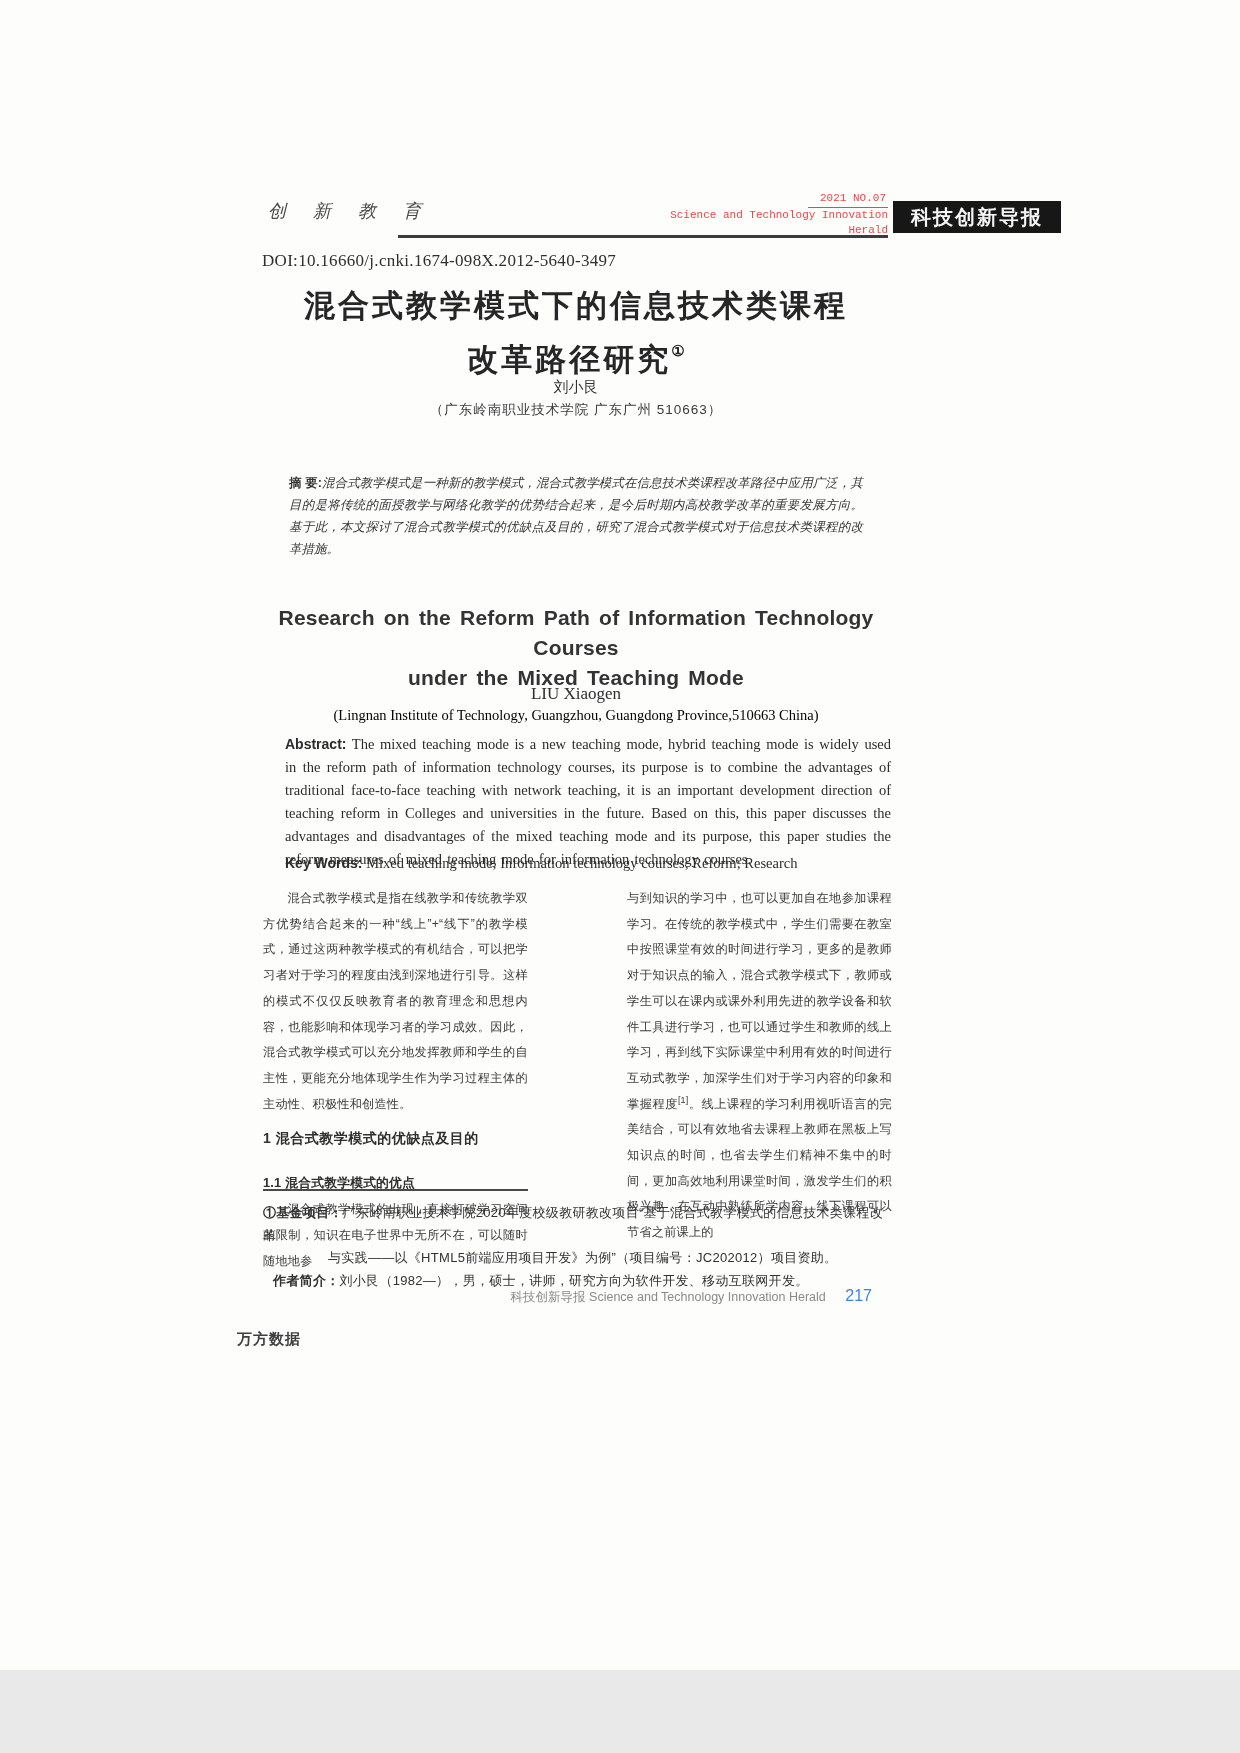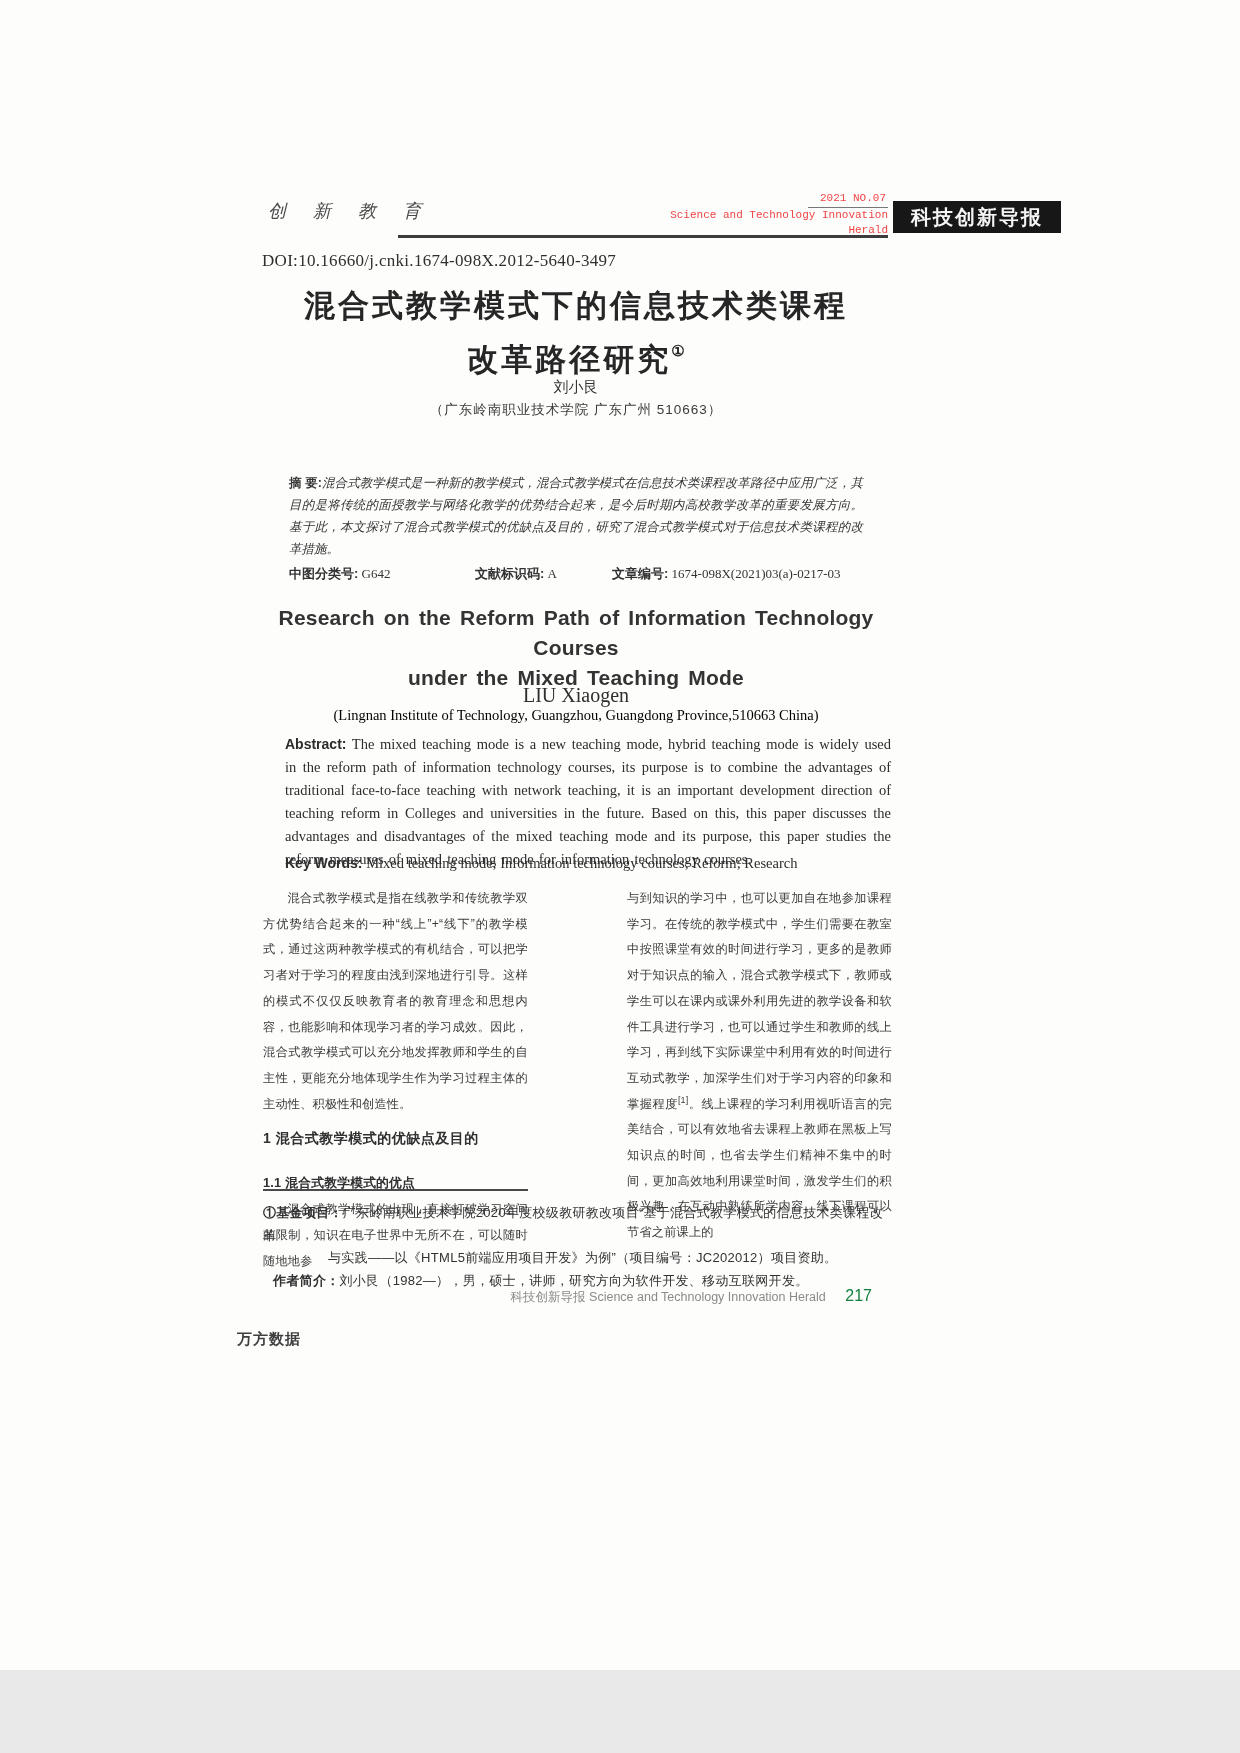--- a/index.html
+++ b/index.html
@@ -82,21 +82,21 @@
   .meta-g3 { flex:1; }
   
   .title-en {
     position:absolute; left:232px; top:603px; width:688px;
     text-align:center; color:#333;
     font-family:"Liberation Sans", sans-serif; font-weight:600;
     font-size:21px; line-height:30px; letter-spacing:0.2px; word-spacing:3px;
   }
   .author-en {
     position:absolute; left:232px; top:684px; width:688px;
-    text-align:center; font-size:20px; color:#2e2e2e;
+    text-align:center; font-size:17px; color:#2e2e2e;
   }
   .affil-en {
     position:absolute; left:232px; top:707px; width:688px;
     text-align:center; font-size:14.5px; color:#000000;
   }
   .abstract-en {
     position:absolute; left:285px; top:733px; width:606px;
     font-size:14.5px; line-height:23px; text-align:justify;
     color:#2c2c2c; word-spacing:1.5px;
   }
@@ -135,21 +135,21 @@
   }
   .footnote .lbl { font-weight:bold; }
   .fn-cont { padding-left:65px; }
   .fn-author { padding-left:10px; }
   
   .footer {
     position:absolute; left:262px; top:1287px; width:610px;
     text-align:right; color:#8a8a8a;
     font-family:"Liberation Sans", sans-serif; font-size:12.5px;
   }
-  .footer .pagenum { font-size:16px; margin-left:16px; color:#15803d; }
+  .footer .pagenum { font-size:16px; margin-left:16px; color:#3b82f6; }
   .watermark {
     position:absolute; left:237px; top:1330px;
     font-family:"Liberation Sans", sans-serif; font-weight:bold;
     font-size:15px; color:#3f3f3f; letter-spacing:1px;
   }
 </style>
 </head>
 <body>
 
 <div class="page">
@@ -169,34 +169,20 @@
     <div><span>改革路径研究</span><sup>①</sup></div>
   </div>
 
   <div class="author-cn">刘小艮</div>
   <div class="affil-cn">（广东岭南职业技术学院  广东广州  510663）</div>
 
   <div class="abstract-cn">
     <span class="lbl">摘  要:</span><span>混合式教学模式是一种新的教学模式，混合式教学模式在信息技术类课程改革路径中应用广泛，其目的是将传统的面授教学与网络化教学的优势结合起来，是今后时期内高校教学改革的重要发展方向。基于此，本文探讨了混合式教学模式的优缺点及目的，研究了混合式教学模式对于信息技术类课程的改革措施。</span>
   </div>
 
-  <div class="meta-row">
-    <div class="meta-g1">
-      <span class="lbl">中图分类号:</span>
-      <span>G642</span>
-    </div>
-    <div class="meta-g2">
-      <span class="lbl">文献标识码:</span>
-      <span>A</span>
-    </div>
-    <div class="meta-g3">
-      <span class="lbl">文章编号:</span>
-      <span>1674-098X(2021)03(a)-0217-03</span>
-    </div>
-  </div>
 
   <div class="title-en">
     <div>Research on the Reform Path of Information Technology Courses</div>
     <div>under the Mixed Teaching Mode</div>
   </div>
   <div class="author-en">LIU Xiaogen</div>
   <div class="affil-en">(Lingnan Institute of Technology, Guangzhou, Guangdong Province,510663 China)</div>
 
   <div class="abstract-en">
     <span class="lbl">Abstract:</span><span> The mixed teaching mode is a new teaching mode, hybrid teaching mode is widely used in the reform path of information technology courses, its purpose is to combine the advantages of traditional face-to-face teaching with network teaching, it is an important development direction of teaching reform in Colleges and universities in the future. Based on this, this paper discusses the advantages and disadvantages of the mixed teaching mode and its purpose, this paper studies the reform measures of mixed teaching mode for information technology courses.</span>

